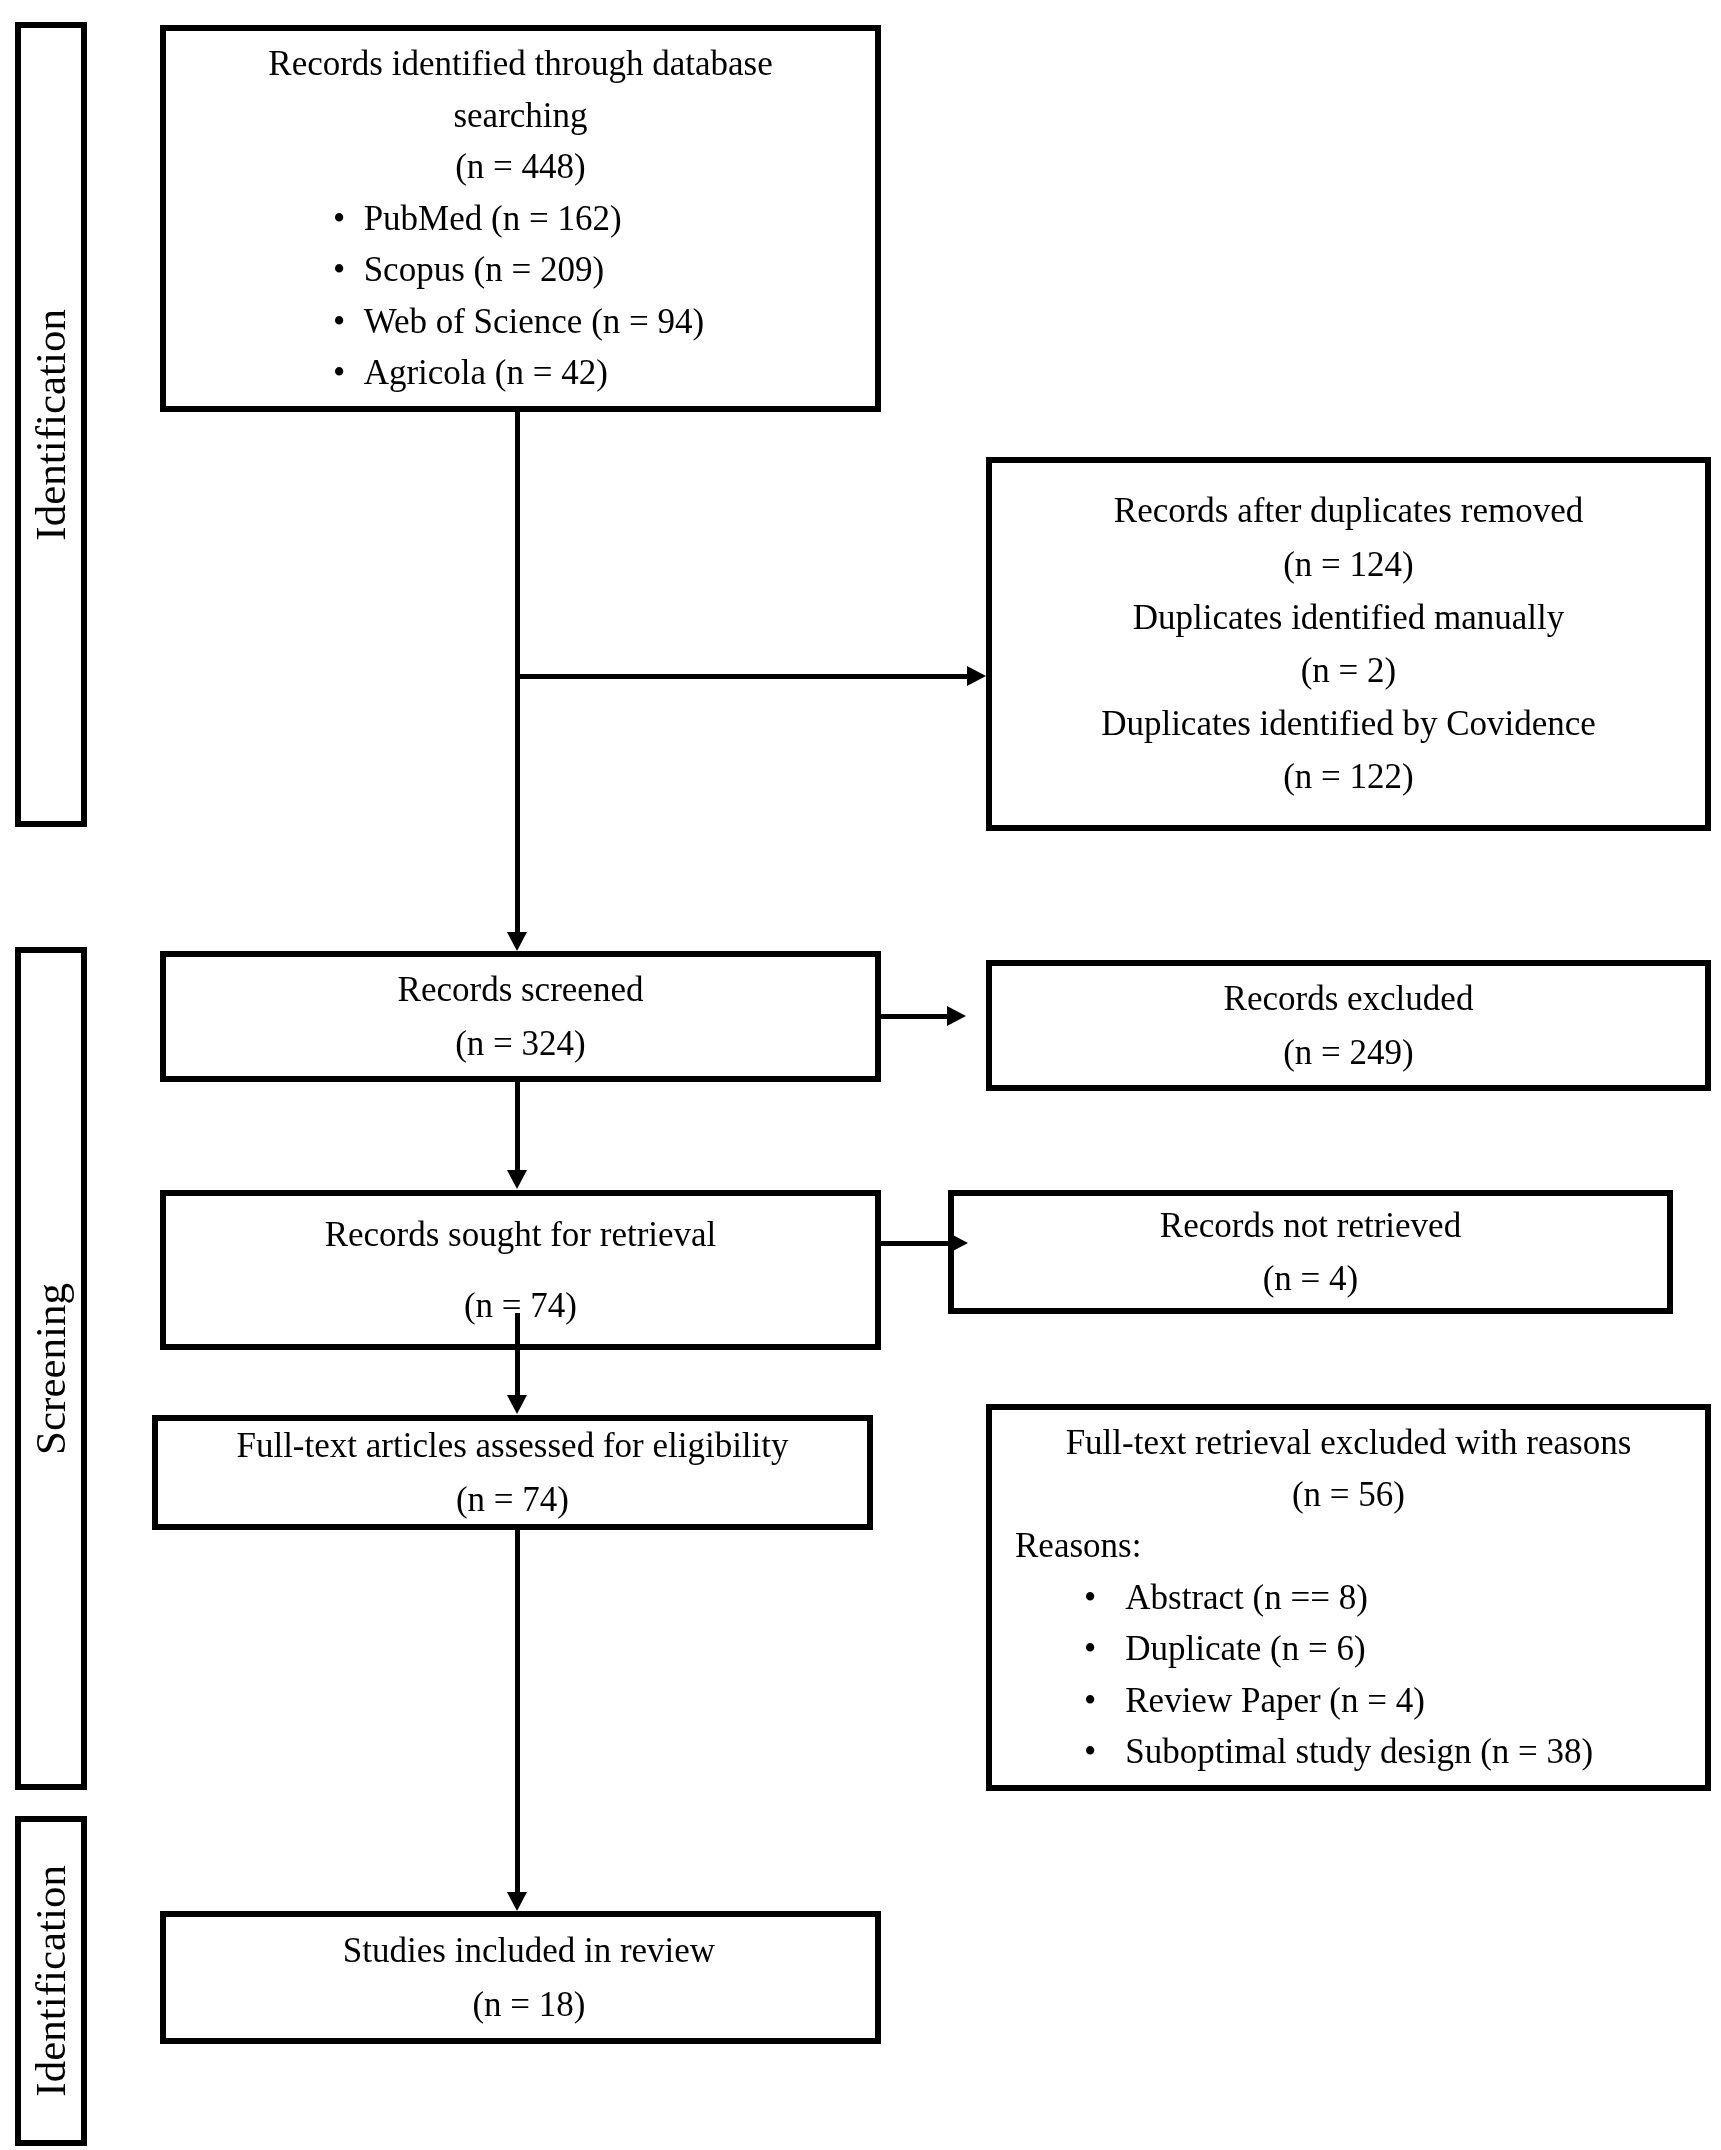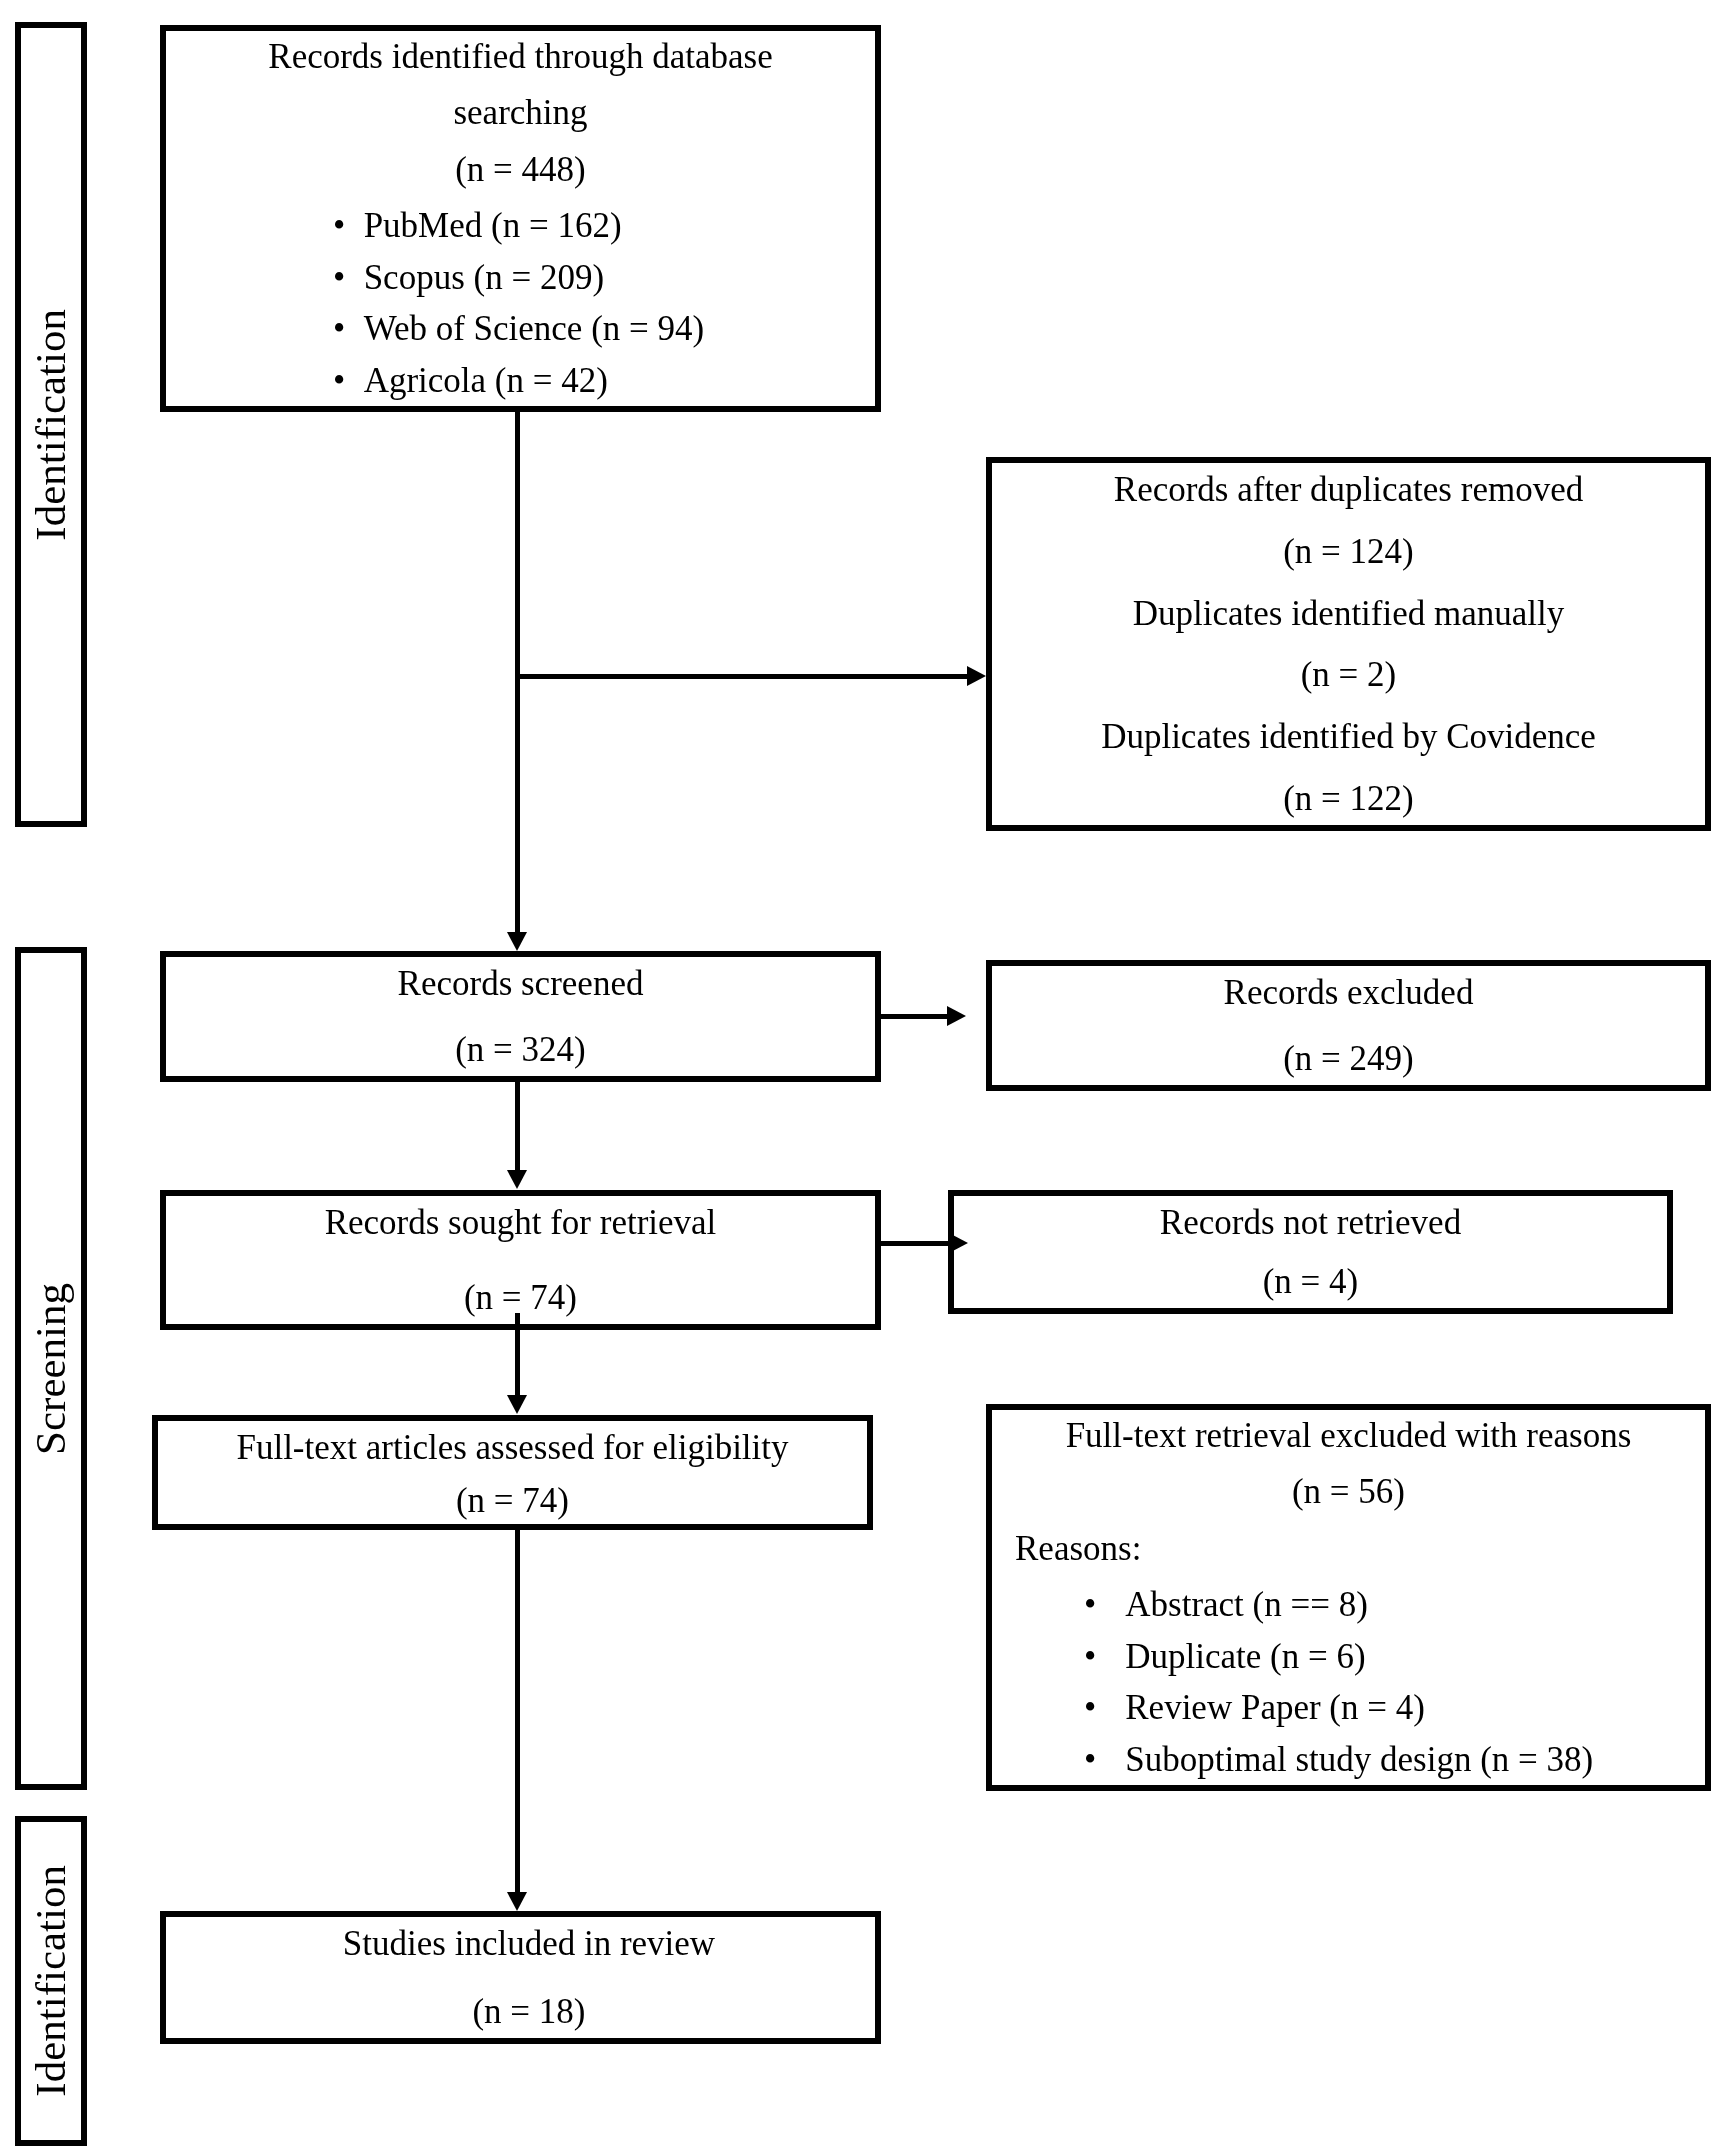--- a/index.html
+++ b/index.html
@@ -11,21 +11,21 @@
     font-family: "Liberation Serif", "DejaVu Serif", serif;
     color: #000000;
   }
   .box {
     position: absolute;
     box-sizing: border-box;
     border: 6.3px solid #000000;
     background: #ffffff;
     display: flex;
     flex-direction: column;
-    justify-content: space-between;
+    justify-content: center;
     align-items: center;
     text-align: center;
     font-size: 35px;
     line-height: 1.52;
   }
   .box.tight { line-height: 1.47; }
   .sidebar {
     position: absolute;
     box-sizing: border-box;
     border: 6.3px solid #000000;
@@ -123,21 +123,21 @@
   <div class="box" style="left:160px; top:951px; width:721px; height:131px;">
     <span class="line">Records screened</span>
     <span class="line">(n = 324)</span>
   </div>
 
   <div class="box" style="left:986px; top:951px; width:725px; height:131px;margin-top:9px;">
     <span class="line">Records excluded</span>
     <span class="line">(n = 249)</span>
   </div>
 
-  <div class="box" style="left:160px; top:1190px; width:721px; height:140px;gap:17px;">
+  <div class="box" style="left:160px; top:1190px; width:721px; height:160px;gap:17px;">
     <span class="line">Records sought for retrieval</span>
     <span class="line">(n = 74)</span>
   </div>
 
   <div class="box" style="left:948px; top:1190px; width:725px; height:124px;">
     <span class="line">Records not retrieved</span>
     <span class="line">(n = 4)</span>
   </div>
 
   <div class="box" style="left:152px; top:1415px; width:721px; height:115px;">

